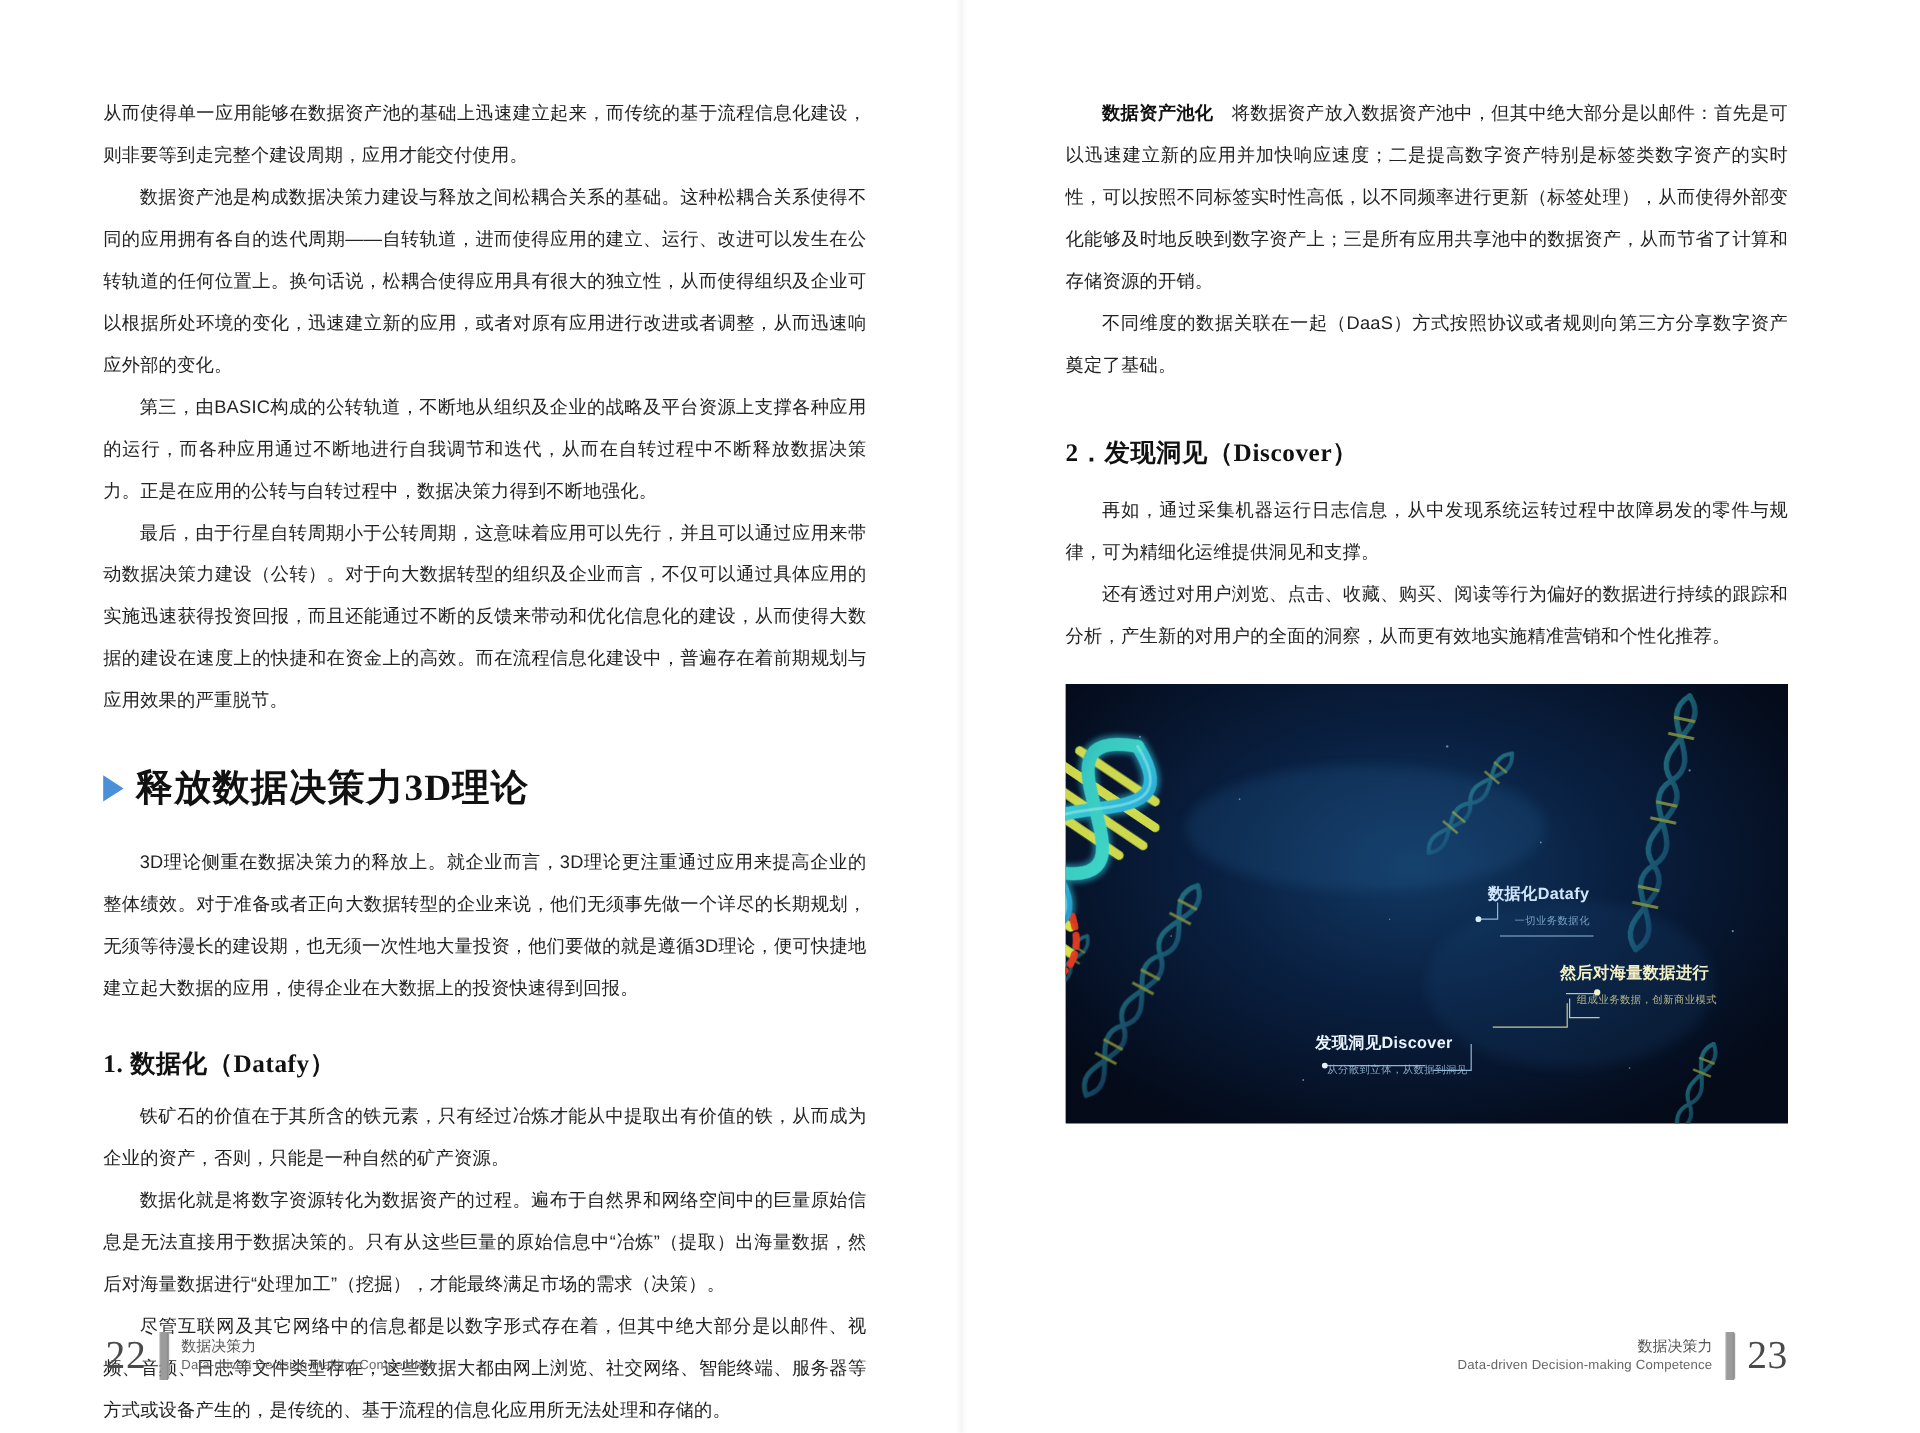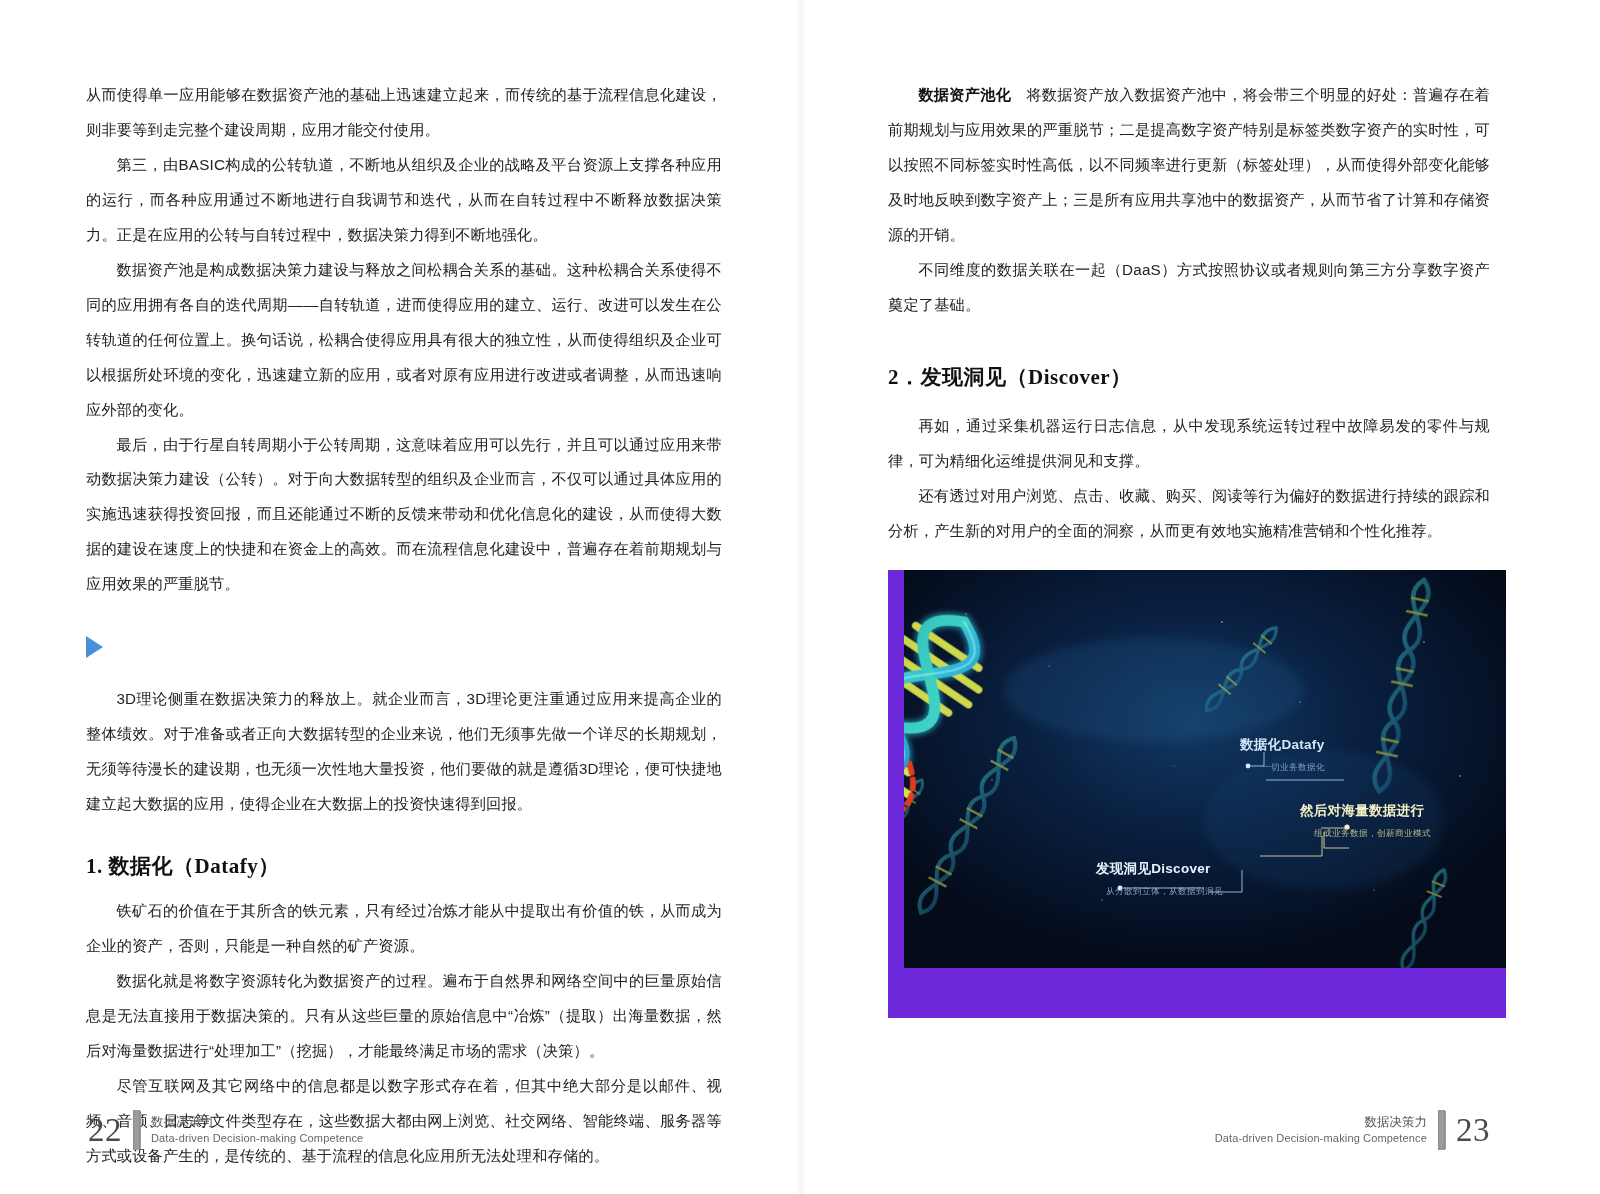--- a/index.html
+++ b/index.html
@@ -88,25 +88,24 @@
     color: #111;
     margin: 30px 0 14px 0;
     letter-spacing: 0.5px;
   }
   .sub-head-right { margin: 40px 0 18px 0; }
 
   
   .figure {
     position: relative;
     width: 602px;
-    height: 448px;
+    height: 366px;
     margin-top: 22px;
     background: #6d28d9;
     overflow: hidden;
-    padding-left: 16px;
   }
   .figure svg { display: block; }
   .fig-label {
     position: absolute;
     white-space: nowrap;
     pointer-events: none;
   }
   .fig-label .title {
     font-size: 13.5px;
     font-weight: bold;
@@ -165,26 +164,27 @@
   .footer-right .footer-text { text-align: right; }
 </style>
 </head>
 <body>
 
 <div class="spread">
 
   <div class="page page-left">
 
     <p class="para">从而使得单一应用能够在数据资产池的基础上迅速建立起来，而传统的基于流程信息化建设，则非要等到走完整个建设周期，应用才能交付使用。</p>
+    <p class="para indent">数据资产池是构成数据决策力建设与释放之间松耦合关系的基础。这种松耦合关系使得不同的应用拥有各自的迭代周期——自转轨道，进而使得应用的建立、运行、改进可以发生在公转轨道的任何位置上。换句话说，松耦合使得应用具有很大的独立性，从而使得组织及企业可以根据所处环境的变化，迅速建立新的应用，或者对原有应用进行改进或者调整，从而迅速响应外部的变化。</p>
     <p class="para indent">第三，由BASIC构成的公转轨道，不断地从组织及企业的战略及平台资源上支撑各种应用的运行，而各种应用通过不断地进行自我调节和迭代，从而在自转过程中不断释放数据决策力。正是在应用的公转与自转过程中，数据决策力得到不断地强化。</p>
-    <p class="para indent">数据资产池是构成数据决策力建设与释放之间松耦合关系的基础。这种松耦合关系使得不同的应用拥有各自的迭代周期——自转轨道，进而使得应用的建立、运行、改进可以发生在公转轨道的任何位置上。换句话说，松耦合使得应用具有很大的独立性，从而使得组织及企业可以根据所处环境的变化，迅速建立新的应用，或者对原有应用进行改进或者调整，从而迅速响应外部的变化。</p>
     <p class="para indent">最后，由于行星自转周期小于公转周期，这意味着应用可以先行，并且可以通过应用来带动数据决策力建设（公转）。对于向大数据转型的组织及企业而言，不仅可以通过具体应用的实施迅速获得投资回报，而且还能通过不断的反馈来带动和优化信息化的建设，从而使得大数据的建设在速度上的快捷和在资金上的高效。而在流程信息化建设中，普遍存在着前期规划与应用效果的严重脱节。</p>
 
     <div class="section-head">
       <span class="tri"></span>
+      <span class="section-head-text">释放数据决策力3D理论</span>
     </div>
 
     <p class="para indent">3D理论侧重在数据决策力的释放上。就企业而言，3D理论更注重通过应用来提高企业的整体绩效。对于准备或者正向大数据转型的企业来说，他们无须事先做一个详尽的长期规划，无须等待漫长的建设期，也无须一次性地大量投资，他们要做的就是遵循3D理论，便可快捷地建立起大数据的应用，使得企业在大数据上的投资快速得到回报。</p>
 
     <h3 class="sub-head">1. 数据化（Datafy）</h3>
 
     <p class="para indent">铁矿石的价值在于其所含的铁元素，只有经过冶炼才能从中提取出有价值的铁，从而成为企业的资产，否则，只能是一种自然的矿产资源。</p>
     <p class="para indent">数据化就是将数字资源转化为数据资产的过程。遍布于自然界和网络空间中的巨量原始信息是无法直接用于数据决策的。只有从这些巨量的原始信息中“冶炼”（提取）出海量数据，然后对海量数据进行“处理加工”（挖掘），才能最终满足市场的需求（决策）。</p>
     <p class="para indent">尽管互联网及其它网络中的信息都是以数字形式存在着，但其中绝大部分是以邮件、视频、音频、日志等文件类型存在，这些数据大都由网上浏览、社交网络、智能终端、服务器等方式或设备产生的，是传统的、基于流程的信息化应用所无法处理和存储的。</p>
 
@@ -195,21 +195,21 @@
       <span class="rule rule-double"></span>
       <span class="footer-text">
         <span class="footer-cn">数据决策力</span>
         <span class="footer-en">Data-driven Decision-making Competence</span>
       </span>
     </div>
   </div>
 
   <div class="page page-right">
 
-    <p class="para indent"><span class="lead">数据资产池化</span><span style="display:inline-block;width:1em"></span><span>将数据资产放入数据资产池中，将会带三个明显的好处：普遍存在着前期规划与应用效果的严重脱节；二是提高数字资产特别是标签类数字资产的实时性，可以按照不同标签实时性高低，以不同频率进行更新（标签处理），从而使得外部变化能够及时地反映到数字资产上；三是所有应用共享池中的数据资产，从而节省了计算和存储资源的开销。</span></p>
+    <p class="para indent"><span class="lead">数据资产池化</span><span style="display:inline-block;width:1em"></span><span>将数据资产放入数据资产池中，但其中绝大部分是以邮件：首先是可以迅速建立新的应用并加快响应速度；二是提高数字资产特别是标签类数字资产的实时性，可以按照不同标签实时性高低，以不同频率进行更新（标签处理），从而使得外部变化能够及时地反映到数字资产上；三是所有应用共享池中的数据资产，从而节省了计算和存储资源的开销。</span></p>
 
     <p class="para indent">不同维度的数据关联在一起（DaaS）方式按照协议或者规则向第三方分享数字资产奠定了基础。</p>
 
     <h3 class="sub-head sub-head-right">2．发现洞见（Discover）</h3>
 
     <p class="para indent">再如，通过采集机器运行日志信息，从中发现系统运转过程中故障易发的零件与规律，可为精细化运维提供洞见和支撑。</p>
     <p class="para indent">还有透过对用户浏览、点击、收藏、购买、阅读等行为偏好的数据进行持续的跟踪和分析，产生新的对用户的全面的洞察，从而更有效地实施精准营销和个性化推荐。</p>
 
     <div class="figure">
       <svg width="602" height="398" viewBox="0 0 602 398" aria-hidden="true">

